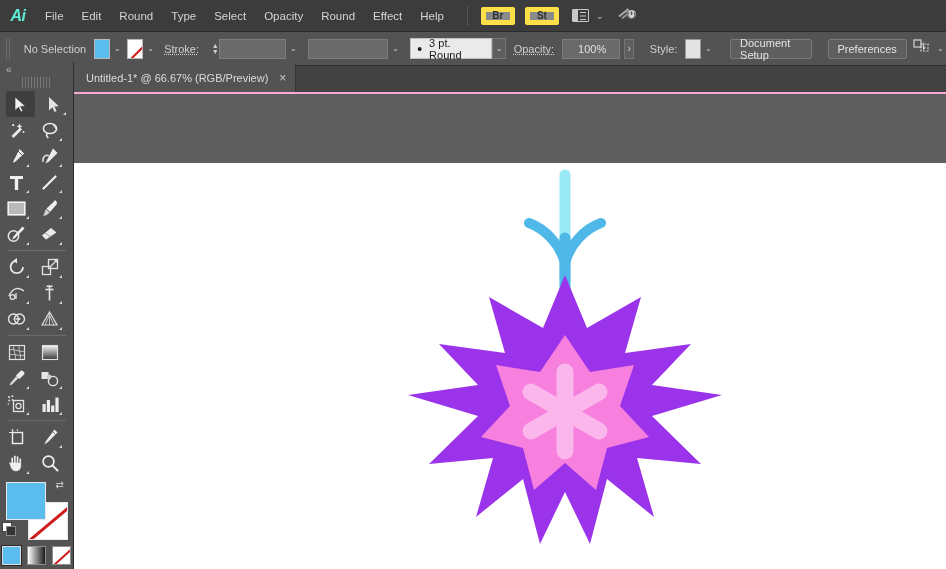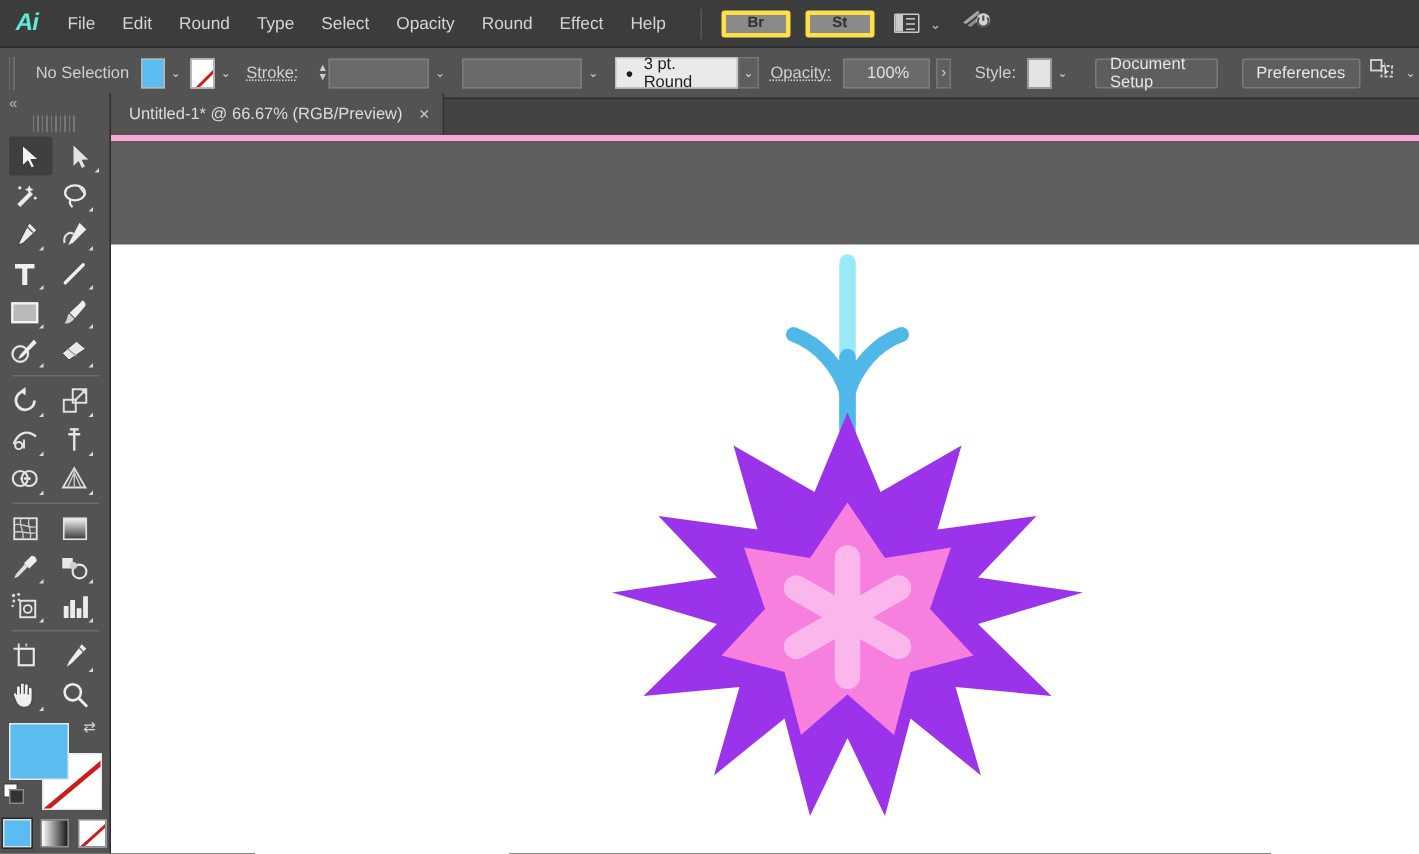--- a/index.html
+++ b/index.html
@@ -28,26 +28,26 @@
   }
   .menu-item {
     padding: 0 9px; height: 32px; line-height: 32px;
     color: #d4d4d4; font-size: 11.5px; cursor: default;
     white-space: nowrap;
   }
   .menu-sep {
     width: 1px; height: 20px; background: #555; margin: 0 8px 0 14px;
   }
   .quickbtn {
-    width: 46px; height: 18px; margin: 0 5px;
+    width: 34px; height: 18px; margin: 0 5px;
     background: #8a8a8a; color: #303030;
     font-size: 10px; font-weight: bold;
     display: flex; align-items: center; justify-content: center;
     border-radius: 2px; cursor: pointer;
-    border: 3px solid #fde047;
+    border: 5px solid #fde047;
   }
   .ws-switch {
     display: flex; align-items: center; margin-left: 8px; cursor: pointer;
   }
   .ws-icon {
     width: 17px; height: 13px; position: relative;
     border: 1.5px solid #c9c9c9; border-radius: 1px;
   }
   .ws-icon::before {
     content:''; position:absolute; left:0; top:0; bottom:0; width:5px;
@@ -124,21 +124,21 @@
   .arrow-more{
     width:13px;height:20px;display:flex;align-items:center;justify-content:center;
     color:#d0d0d0;font-size:10px;cursor:pointer;background:#5e5e5e;
     border:1px solid #767676;margin-left:4px;
   }
 
   
   .tabstrip{
     position:absolute;left:74px;top:66px;width:872px;height:28px;
     background:#434343;display:flex;align-items:flex-end;
-    border-bottom:4px solid #f9a8d4;
+    border-bottom:2px solid #f9a8d4;
   }
   .doctab{
     height:28px;background:#535353;display:flex;align-items:center;
     padding:0 9px 0 12px;color:#dcdcdc;font-size:11px;
     border-right:1px solid #343434;cursor:pointer;white-space:nowrap;
   }
   .tab-close{
     margin-left:11px;color:#c8c8c8;font-size:12px;line-height:1;cursor:pointer;
   }
 

